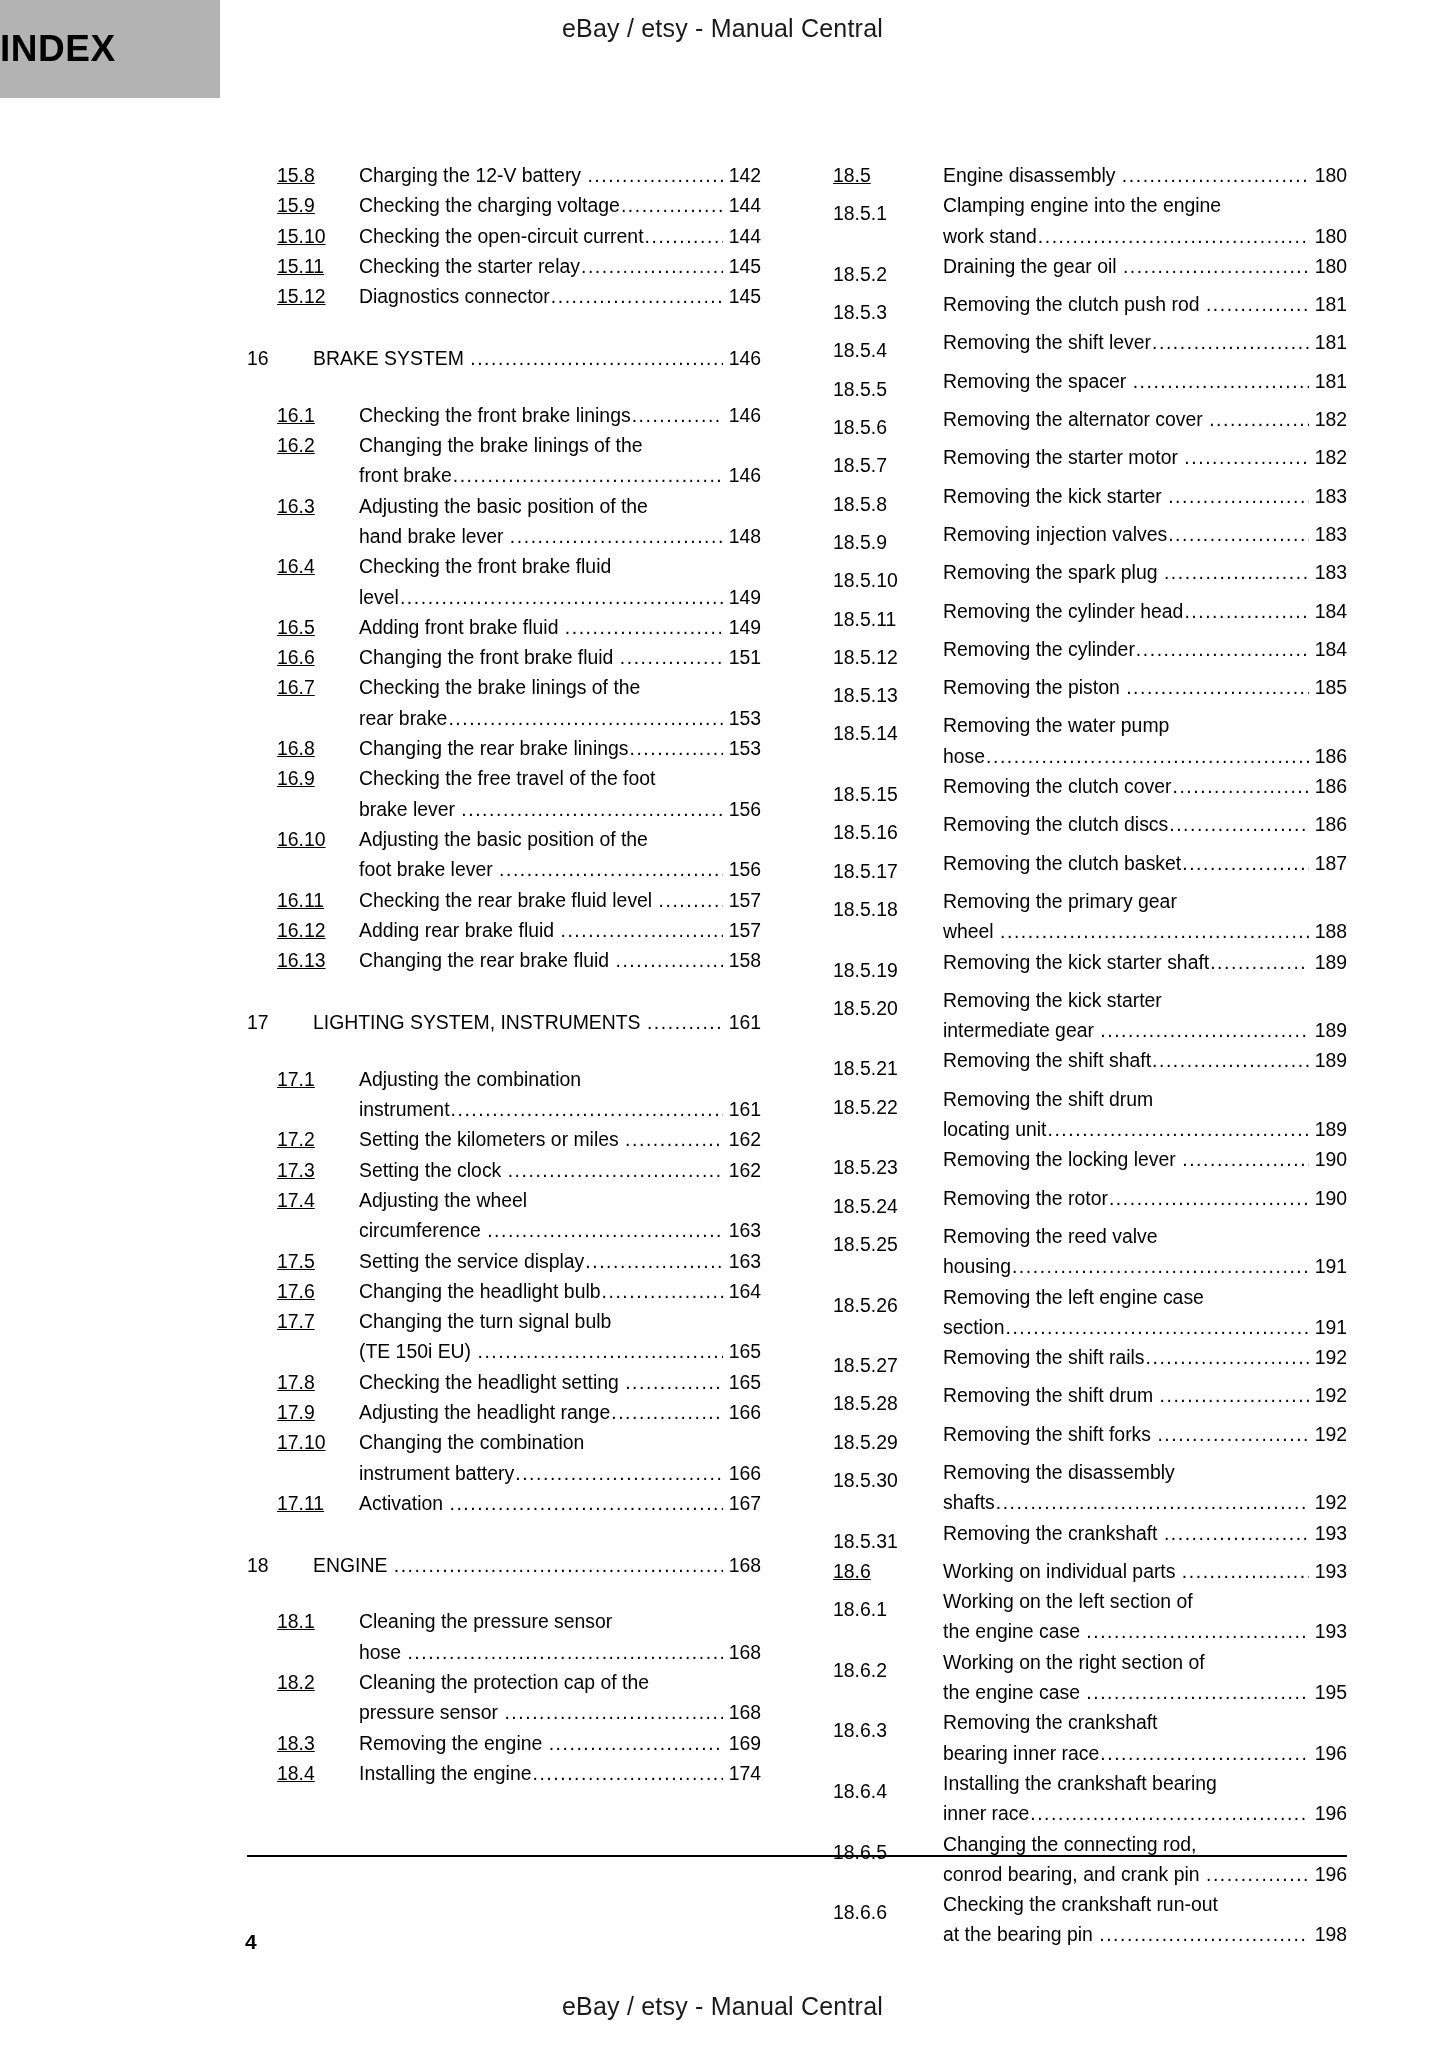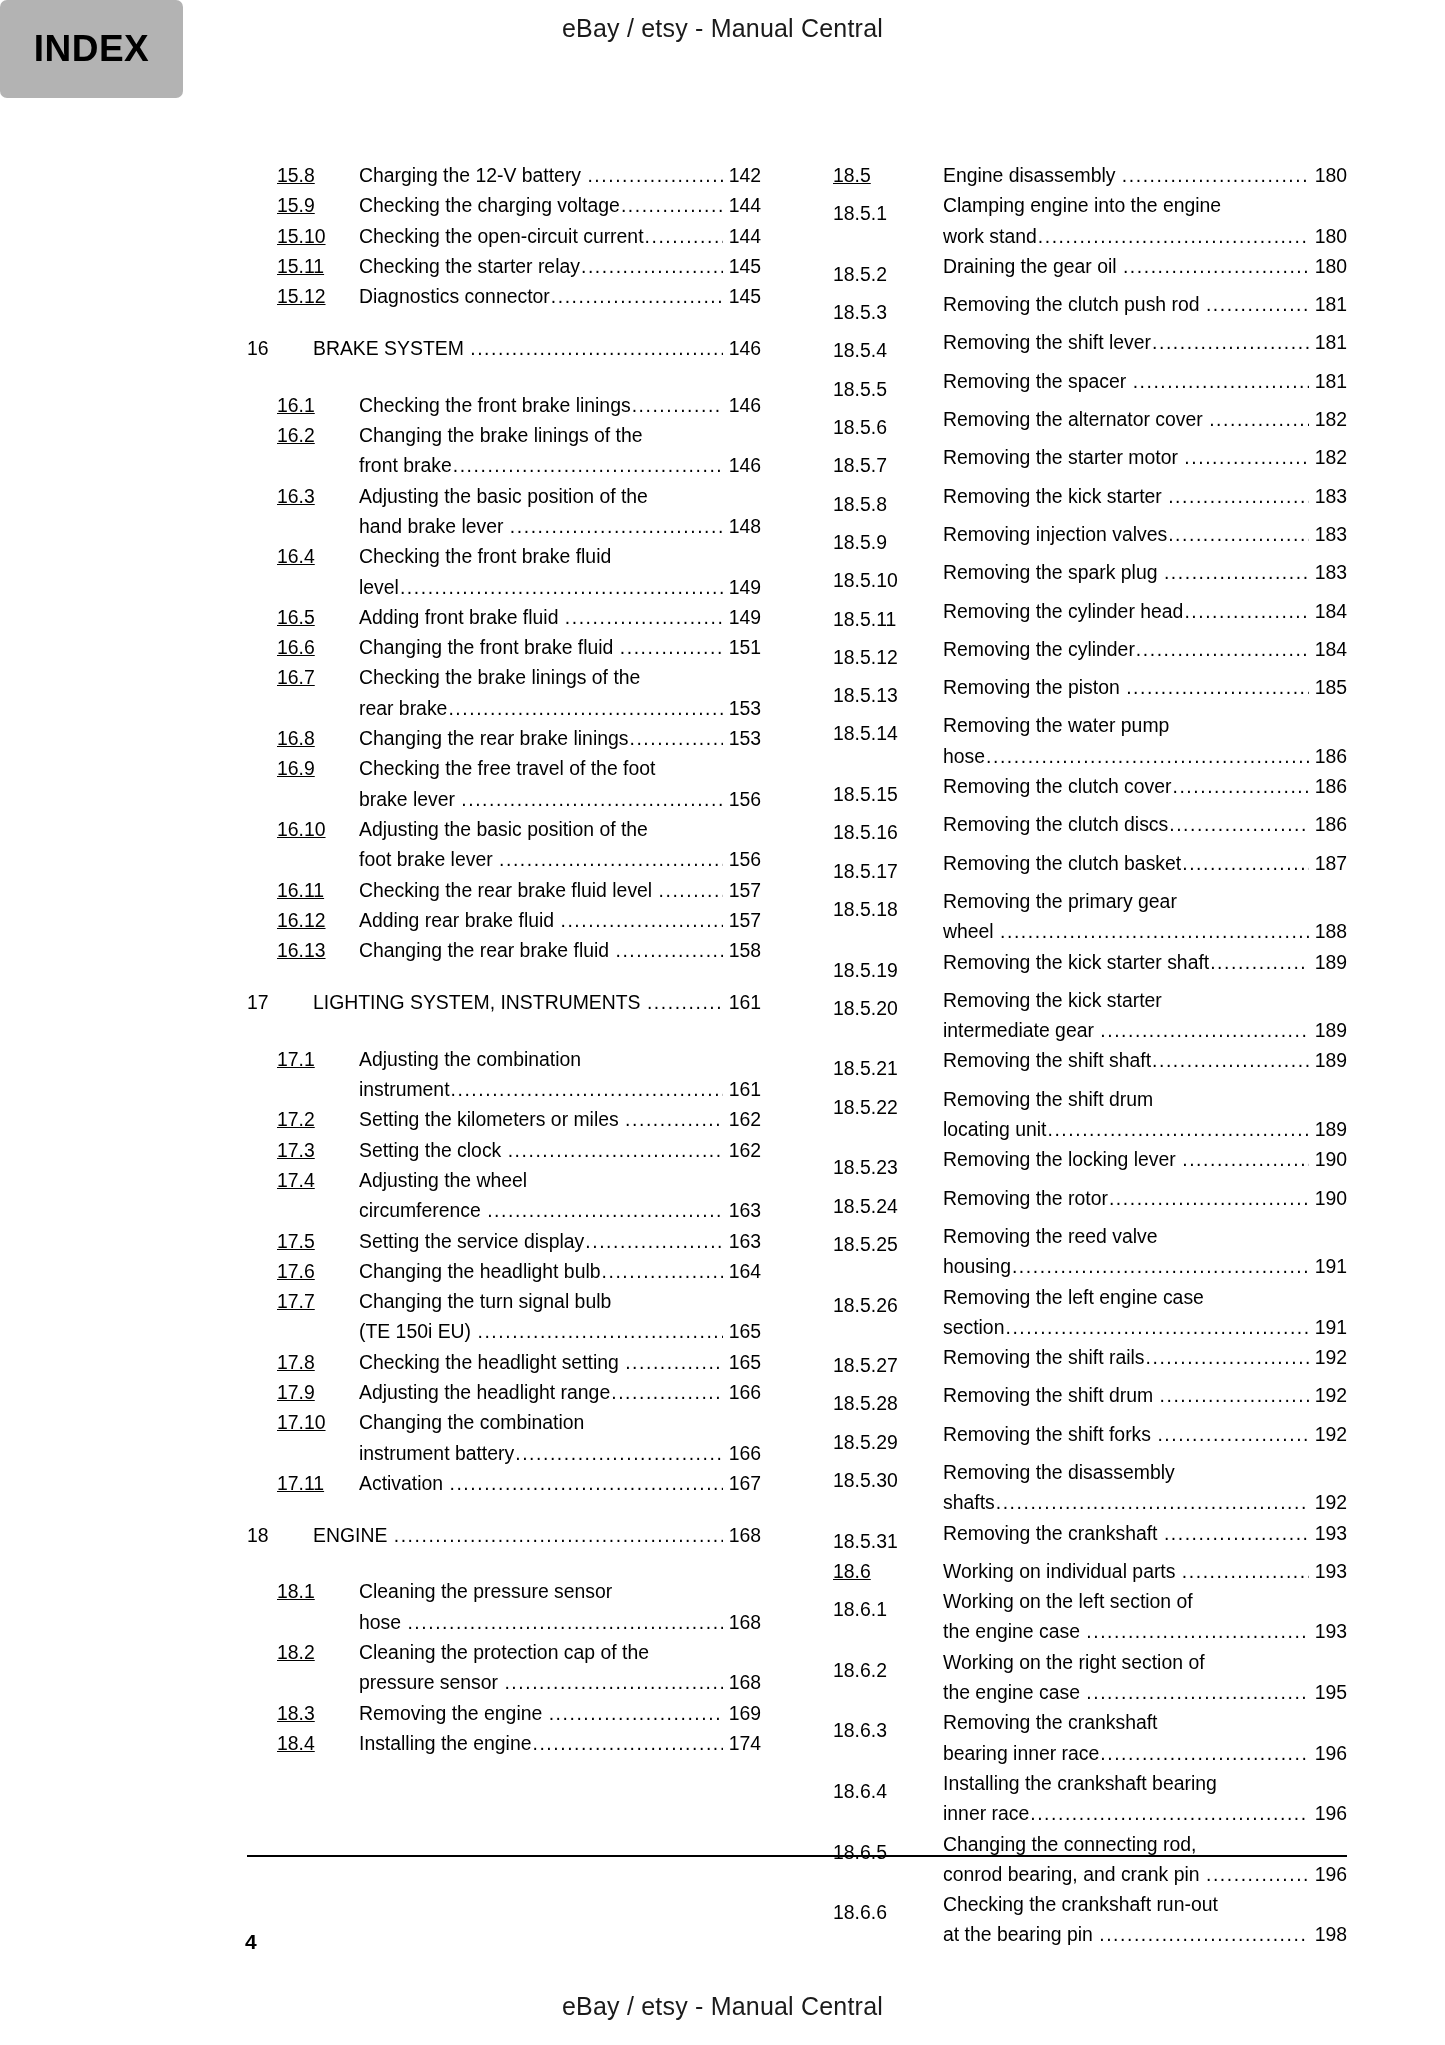--- a/index.html
+++ b/index.html
@@ -14,27 +14,25 @@
     font-family: "Liberation Sans", sans-serif;
     color: #000000;
     overflow: hidden;
   }
 
   
   .index-tab {
     position: absolute;
     left: 0;
     top: 0;
-    width: 183px;
+    width: 220px;
     height: 98px;
     background: #b3b3b3;
     display: flex;
     align-items: center;
-    justify-content: center;
-    border-radius: 7px;
   }
   .index-tab-label {
     font-size: 37px;
     font-weight: bold;
     letter-spacing: 0.5px;
     color: #000;
   }
   .watermark-top {
     position: absolute;
     left: 0;
@@ -105,21 +103,21 @@
   .line .pg {
     flex: 0 0 auto;
     white-space: nowrap;
     text-align: right;
     padding-left: 5px;
   }
   .line.nolead .lead { visibility: hidden; }
 
   
   .lvl1 {
-    margin-top: 22px;
+    margin-top: 32px;
     margin-bottom: 26px;
   }
   .lvl1 .num { width: 66px; }
 
   
   .lvl2 { padding-left: 30px; }
   .lvl2 .num { width: 82px; text-decoration: underline; }
 
   
   .lvl3 .num { width: 110px; margin-top: 8px; }

